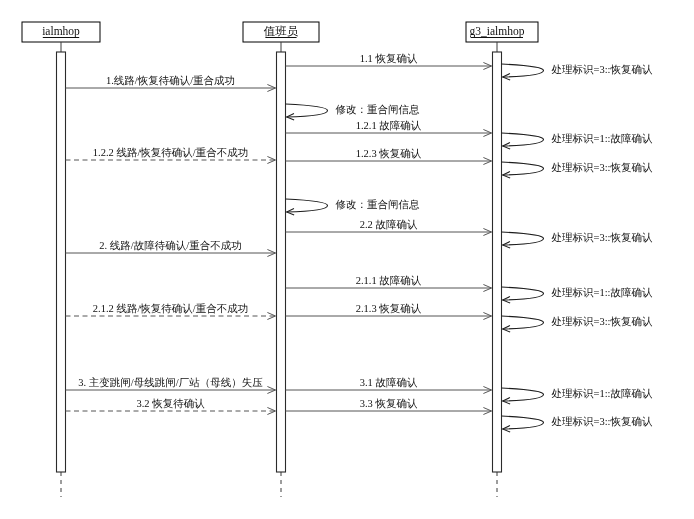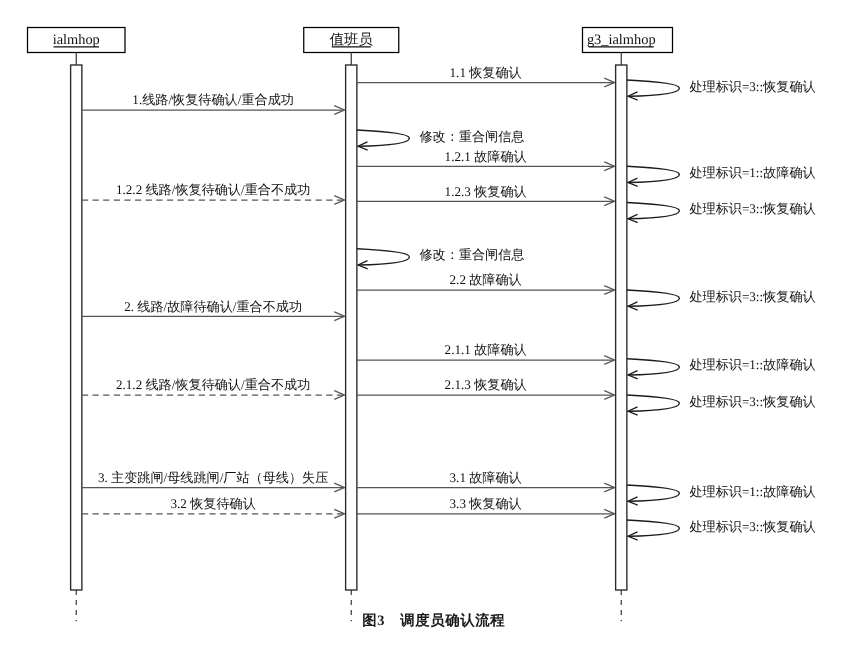--- a/index.html
+++ b/index.html
@@ -232,14 +232,13 @@
           <path d="M 501.5 388 Q 543.5 390 543.5 394.5 Q 543.5 400 502.5 401" class="selfcall" marker-end="url(#arrowSelf)"></path>
           <text x="551.5" y="396.5" class="self-label">处理标识=1::故障确认</text>
         </g>
         <g>
           <path d="M 501.5 416 Q 543.5 418 543.5 422.5 Q 543.5 428 502.5 429" class="selfcall" marker-end="url(#arrowSelf)"></path>
           <text x="551.5" y="424.5" class="self-label">处理标识=3::恢复确认</text>
         </g>
       </g>
   </svg>
 
-  <div class="caption">图3　调度员确认流程</div>
 </div>
 
 </body></html>

